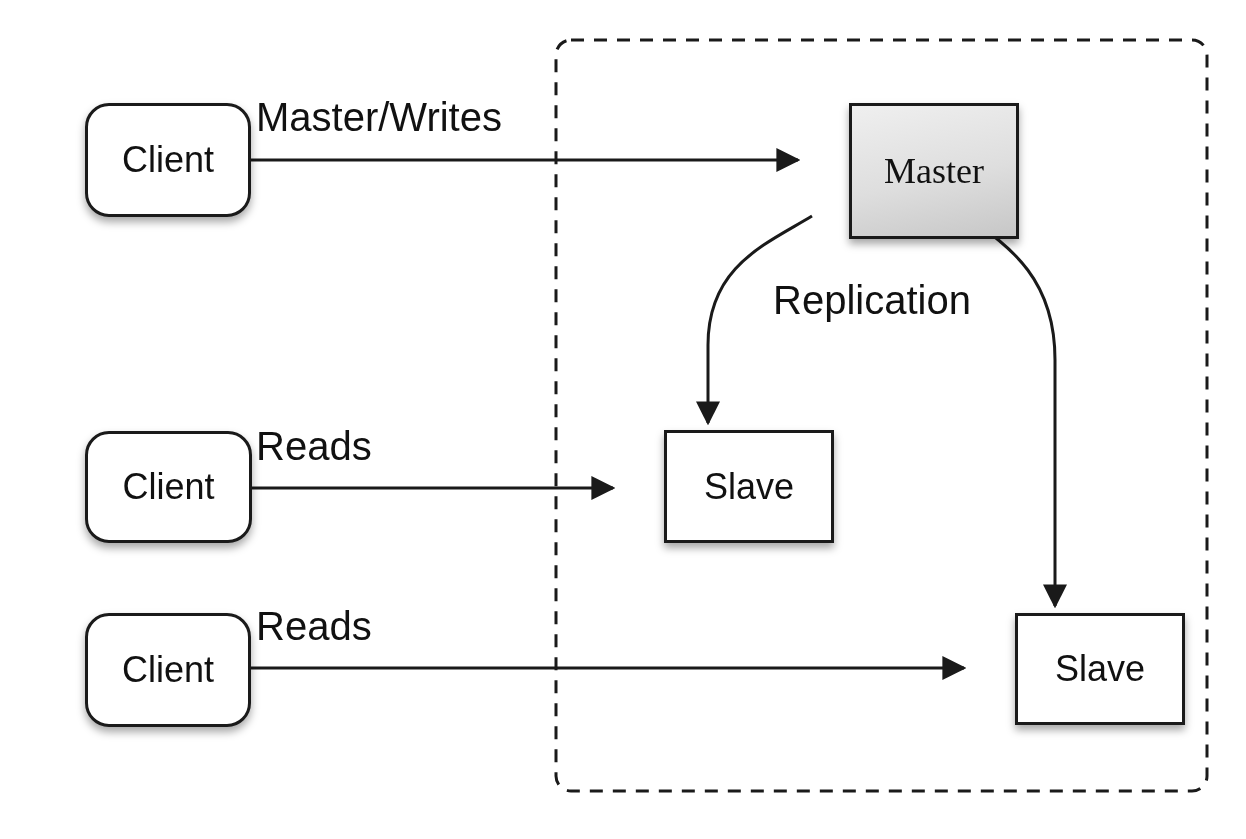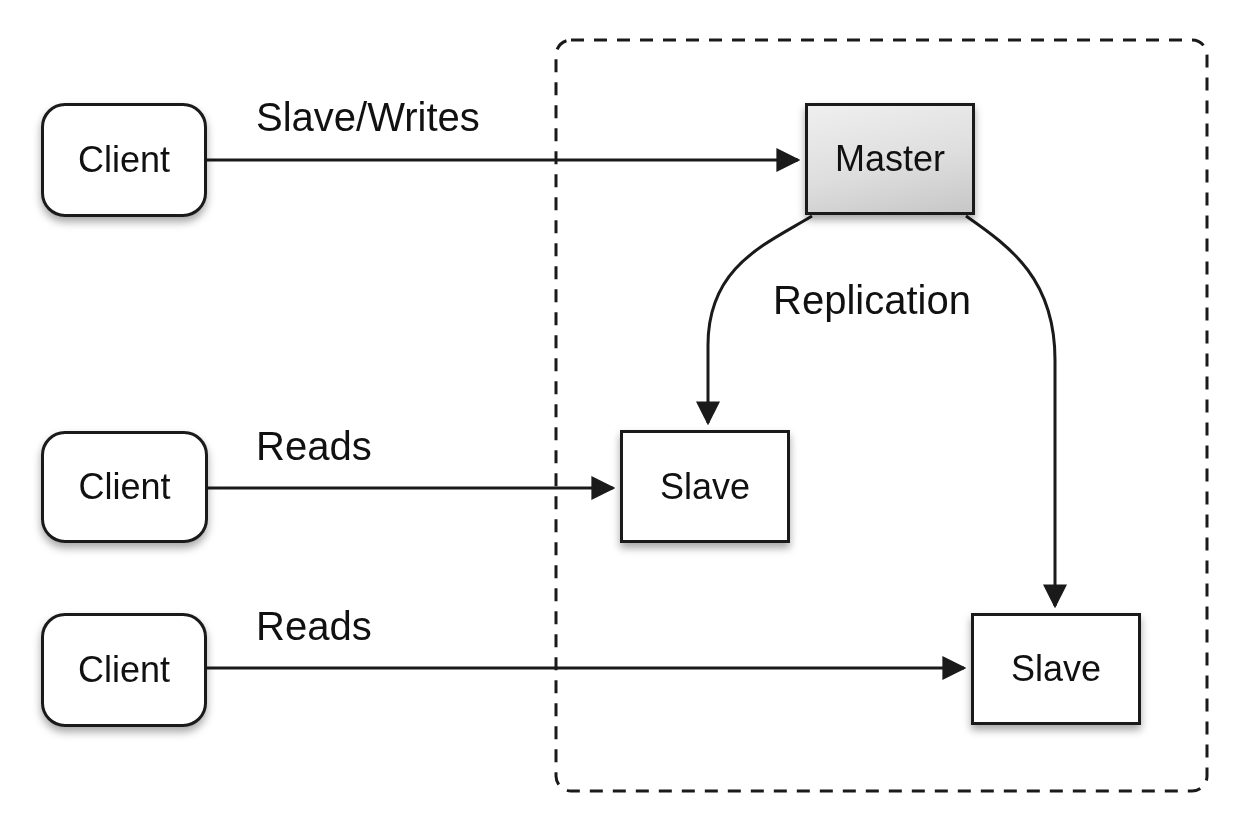--- a/index.html
+++ b/index.html
@@ -27,20 +27,21 @@
     z-index: 2;
     display: flex;
     align-items: center;
     justify-content: center;
     box-sizing: border-box;
     border: 3px solid #1a1a1a;
     background: #ffffff;
     font-size: 36px;
     color: #111111;
     box-shadow: 0 5px 8px rgba(0,0,0,0.35);
+    margin-left: 44px;
   }
   .node.client {
     border-radius: 24px;
   }
   .node.master {
     background: linear-gradient(168deg, #efefef 0%, #dedede 55%, #c7c7c7 100%);
   }
   .edge-label {
     position: absolute;
     z-index: 3;
@@ -80,33 +81,33 @@
   </div>
 
   <div class="node client" style="left:41px; top:431px; width:167px; height:112px;">
     <span>Client</span>
   </div>
 
   <div class="node client" style="left:41px; top:613px; width:166px; height:114px;">
     <span>Client</span>
   </div>
 
-  <div class="node master" style="left:805px; top:103px; width:170px; height:112px;">
+  <div class="node master" style="left:805px; top:103px; width:170px; height:136px;font-family:Liberation Serif, serif;">
     <span>Master</span>
   </div>
 
   <div class="node slave" style="left:620px; top:430px; width:170px; height:113px;">
     <span>Slave</span>
   </div>
 
   <div class="node slave" style="left:971px; top:613px; width:170px; height:112px;">
     <span>Slave</span>
   </div>
 
-  <div class="edge-label" style="left:256px; top:95px;">Slave/Writes</div>
+  <div class="edge-label" style="left:256px; top:95px;">Master/Writes</div>
 
   <div class="edge-label" style="left:256px; top:424px;">Reads</div>
 
   <div class="edge-label" style="left:256px; top:604px;">Reads</div>
 
   <div class="edge-label" style="left:773px; top:278px;">Replication</div>
 
 </div>
 
 </body></html>

